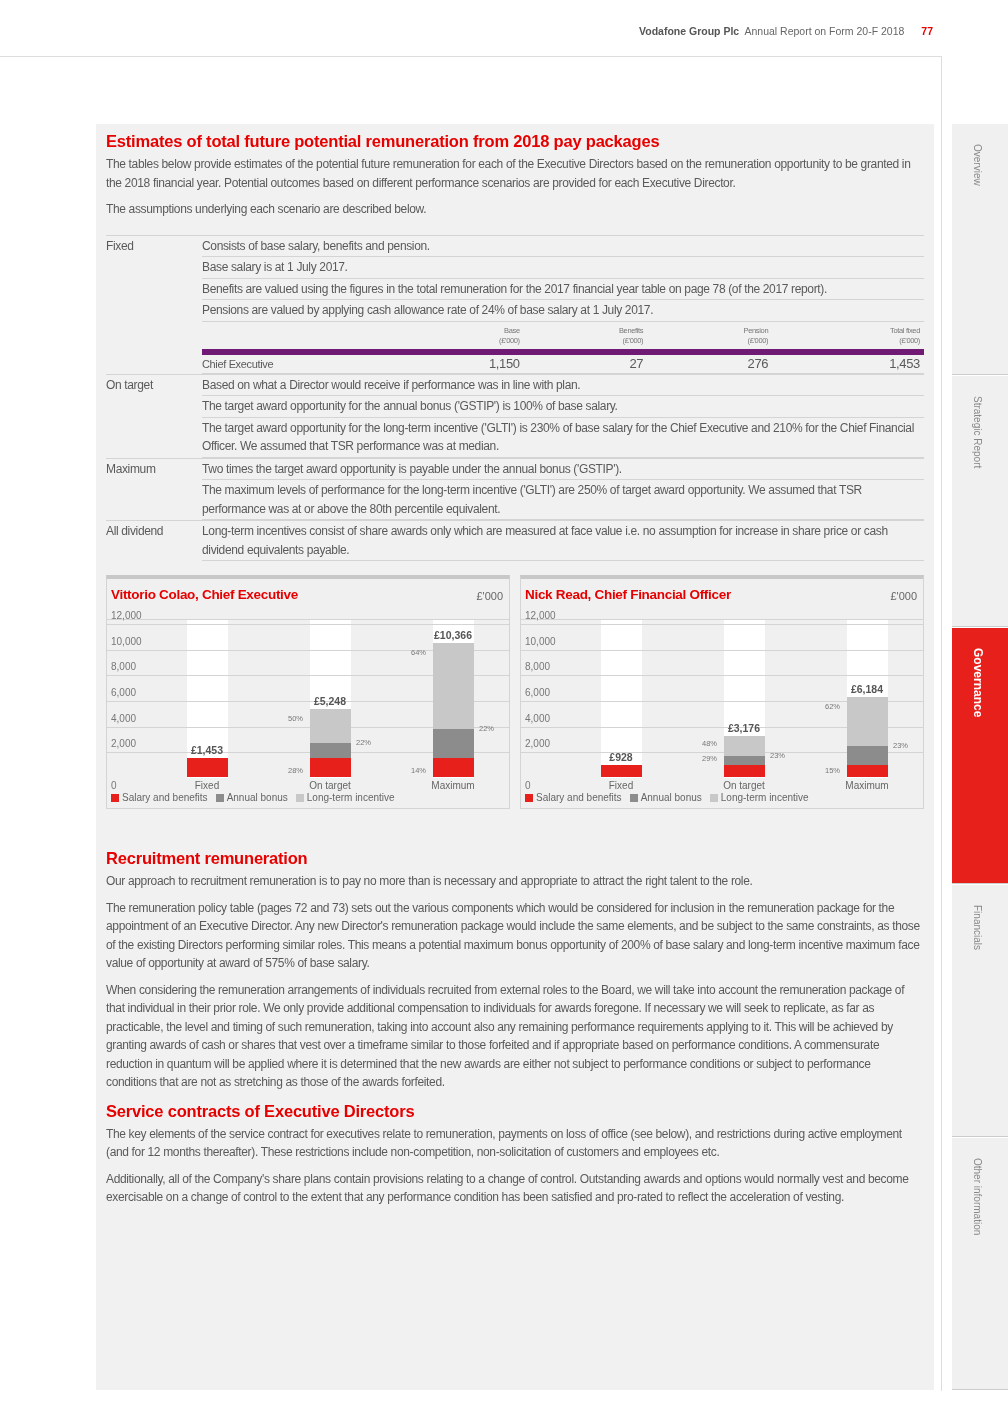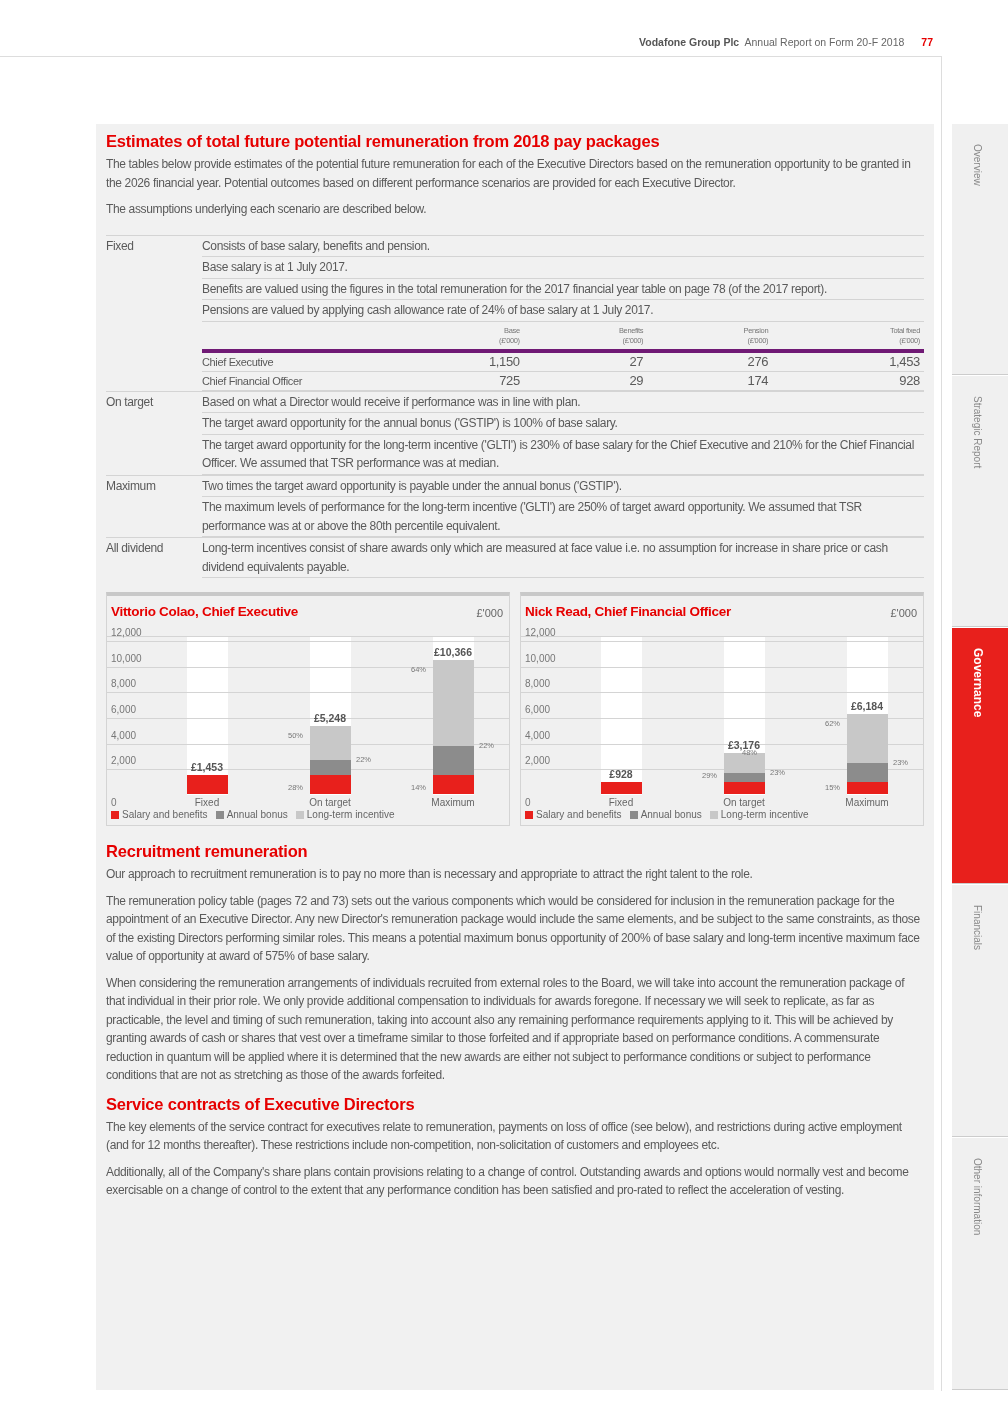--- a/index.html
+++ b/index.html
@@ -1,32 +1,32 @@
 <!DOCTYPE html>
 <html><head>
 <meta charset="utf-8">
 <style>
 *{box-sizing:border-box;margin:0;padding:0;}
 html,body{width:1008px;height:1425px;background:#fff;overflow:hidden;}
 body{position:relative;font-family:"Liberation Sans",sans-serif;color:#5a5a5a;}
-.header{position:absolute;top:36px;right:75px;font-size:10.5px;color:#666;white-space:nowrap;}
+.header{position:absolute;top:25px;right:75px;font-size:10.5px;color:#666;white-space:nowrap;}
 .header .co{font-weight:bold;color:#555;}
 .header .pg{color:#e60000;font-weight:bold;margin-left:14px;}
 .topline{position:absolute;top:56px;left:0;width:942px;border-top:1px solid #ddd;}
 .vline{position:absolute;top:56px;left:941px;height:1335px;border-left:1px solid #ddd;}
 .content{position:absolute;left:96px;top:124px;width:838px;height:1266px;background:#f1f1f1;padding:8px 10px 0 10px;}
 h2{color:#e60000;font-size:16.5px;font-weight:bold;margin:0 0 4px 0;letter-spacing:-0.2px;}
 p{font-size:12px;line-height:18.5px;color:#5a5a5a;letter-spacing:-0.35px;margin-bottom:8px;}
 .atable{width:818px;border-collapse:collapse;font-size:12px;letter-spacing:-0.35px;margin-top:3px;}
 .atable td{padding:0;vertical-align:top;}
 .atable td.lbl{width:96px;}
 .atable .line{border-bottom:1px solid #d4d4d4;line-height:18.5px;padding:1px 0 1px 0;}
 .atable tr.sec>td{border-top:1px solid #d4d4d4;}
 .ftab{width:100%;border-collapse:collapse;}
-.ftab th{font-weight:normal;font-size:7.5px;color:#777;text-align:right;line-height:10px;padding:4px 4px 3px 0;border-bottom:4px solid #701a75;}
+.ftab th{font-weight:normal;font-size:7.5px;color:#777;text-align:right;line-height:10px;padding:4px 4px 3px 0;border-bottom:6px solid #701a75;}
 .ftab td{font-size:13px;text-align:right;line-height:18px;padding:0 4px 0 0;border-bottom:1px solid #d4d4d4;color:#5a5a5a;}
 .ftab td.rl{text-align:left;font-size:11px;}
 .charts{display:flex;gap:10px;margin-top:14px;}
 .chart{width:404px;height:234px;background:#f0f0f0;border:1px solid #d4d4d4;border-top:4px solid #c8c8c8;position:relative;}
 .ctitle{position:absolute;left:4px;top:8px;color:#e60000;font-weight:bold;font-size:13.5px;letter-spacing:-0.3px;}
 .cunit{position:absolute;right:6px;top:11px;font-size:11px;color:#666;}
 .plot{position:absolute;left:0;top:40px;width:402px;height:160px;border-top:1px solid #d4d4d4;}
 .gl{position:absolute;left:0;width:402px;border-top:1px solid #d4d4d4;}
 .yl{position:absolute;left:4px;font-size:10px;color:#777;}
 .col{position:absolute;top:0;width:41px;height:158px;background:#fff;}
@@ -51,21 +51,21 @@
 <div class="header">
   <span class="co">Vodafone Group Plc</span>&nbsp;
   <span>Annual Report on Form 20-F 2018</span>
   <span class="pg">77</span>
 </div>
 <div class="topline"></div>
 <div class="vline"></div>
 
 <div class="content">
   <h2>Estimates of total future potential remuneration from 2018 pay packages</h2>
-  <p>The tables below provide estimates of the potential future remuneration for each of the Executive Directors based on the remuneration opportunity to be granted in the 2026 financial year. Potential outcomes based on different performance scenarios are provided for each Executive Director.</p>
+  <p>The tables below provide estimates of the potential future remuneration for each of the Executive Directors based on the remuneration opportunity to be granted in the 2018 financial year. Potential outcomes based on different performance scenarios are provided for each Executive Director.</p>
   <p style="margin-bottom:16px;">The assumptions underlying each scenario are described below.</p>
 
   <table class="atable">
     <tbody>
         <tr class="sec">
       <td class="lbl">
             <div class="line" style="border:none">Fixed</div>
           </td>
       <td>
         <div class="line">Consists of base salary, benefits and pension.</div>
@@ -80,27 +80,20 @@
             <th><span>Benefits</span><br><span>(£'000)</span></th>
             <th><span>Pension</span><br><span>(£'000)</span></th>
             <th><span>Total fixed</span><br><span>(£'000)</span></th>
           </tr>
           <tr>
             <td class="rl">Chief Executive</td>
             <td>1,150</td>
             <td>27</td>
             <td>276</td>
             <td>1,453</td>
-          </tr>
-          <tr>
-            <td class="rl">Chief Financial Officer</td>
-            <td>725</td>
-            <td>29</td>
-            <td>174</td>
-            <td>928</td>
           </tr>
         </tbody>
             </table>
       </td>
     </tr>
     <tr class="sec">
       <td class="lbl">
             <div class="line" style="border:none">On target</div>
           </td>
       <td>
@@ -196,42 +189,42 @@
           <div class="yl" style="top: 15.5px;">10,000</div>
           <div class="gl" style="top: 3.8px;"></div>
           <div class="yl" style="top: -10.2px;">12,000</div>
           <div class="seg s1" style="left: 80px; bottom: 2px; height: 11.9867px;"></div>
           <div class="tot" style="left: 70px; bottom: 15.9867px;">£928</div>
           <div class="seg s1" style="left: 203px; bottom: 2px; height: 11.9867px;"></div>
           <div class="pct" style="left: 181px; bottom: 16px;">29%</div>
           <div class="seg s2" style="left: 203px; bottom: 13.9867px; height: 9.36458px;"></div>
           <div class="pct" style="left: 249px; bottom: 19.3513px;">23%</div>
           <div class="seg s3" style="left: 203px; bottom: 23.3513px; height: 19.6721px;"></div>
-          <div class="pct" style="left: 181px; bottom: 39px; margin-left: 40px;">48%</div>
+          <div class="pct" style="left: 181px; bottom: 31px;">48%</div>
           <div class="tot" style="left: 193px; bottom: 45.0233px;">£3,176</div>
           <div class="seg s1" style="left: 326px; bottom: 2px; height: 11.9867px;"></div>
           <div class="pct" style="left: 304px; bottom: 4px;">15%</div>
           <div class="seg s2" style="left: 326px; bottom: 13.9867px; height: 18.7292px;"></div>
           <div class="pct" style="left: 372px; bottom: 28.7158px;">23%</div>
           <div class="seg s3" style="left: 326px; bottom: 32.7158px; height: 49.1608px;"></div>
           <div class="pct" style="left: 304px; bottom: 67.8767px; text-align: right;">62%</div>
           <div class="tot" style="left: 316px; bottom: 83.8767px;">£6,184</div>
         </div>
         <div class="xl" style="left: 60px;">Fixed</div>
         <div class="xl" style="left: 183px;">On target</div>
         <div class="xl" style="left: 306px;">Maximum</div>
         <div class="legend">
           <span><span class="sw" style="background: rgb(232, 32, 28);"></span>Salary and benefits</span>
           <span><span class="sw" style="background: rgb(140, 140, 140);"></span>Annual bonus</span>
           <span><span class="sw" style="background: rgb(200, 200, 200);"></span>Long-term incentive</span>
         </div>
       </div>
   </div>
 
-  <h2 style="margin-top:16px;">Recruitment remuneration</h2>
+  <h2 style="margin-top:40px;">Recruitment remuneration</h2>
   <p>Our approach to recruitment remuneration is to pay no more than is necessary and appropriate to attract the right talent to the role.</p>
   <p>The remuneration policy table (pages 72 and 73) sets out the various components which would be considered for inclusion in the remuneration package for the appointment of an Executive Director. Any new Director's remuneration package would include the same elements, and be subject to the same constraints, as those of the existing Directors performing similar roles. This means a potential maximum bonus opportunity of 200% of base salary and long-term incentive maximum face value of opportunity at award of 575% of base salary.</p>
   <p>When considering the remuneration arrangements of individuals recruited from external roles to the Board, we will take into account the remuneration package of that individual in their prior role. We only provide additional compensation to individuals for awards foregone. If necessary we will seek to replicate, as far as practicable, the level and timing of such remuneration, taking into account also any remaining performance requirements applying to it. This will be achieved by granting awards of cash or shares that vest over a timeframe similar to those forfeited and if appropriate based on performance conditions. A commensurate reduction in quantum will be applied where it is determined that the new awards are either not subject to performance conditions or subject to performance conditions that are not as stretching as those of the awards forfeited.</p>
 
   <h2 style="margin-top:10px;">Service contracts of Executive Directors</h2>
   <p>The key elements of the service contract for executives relate to remuneration, payments on loss of office (see below), and restrictions during active employment (and for 12 months thereafter). These restrictions include non-competition, non-solicitation of customers and employees etc.</p>
   <p>Additionally, all of the Company's share plans contain provisions relating to a change of control. Outstanding awards and options would normally vest and become exercisable on a change of control to the extent that any performance condition has been satisfied and pro-rated to reflect the acceleration of vesting.</p>
 </div>
 
 <div class="sidetabs">

